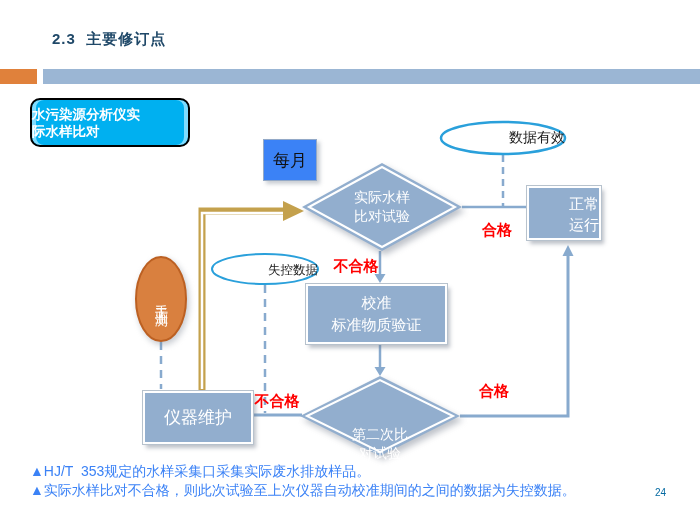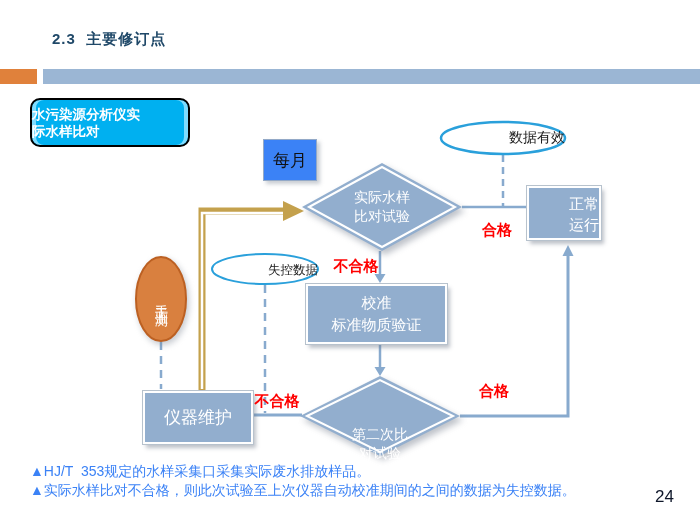--- a/index.html
+++ b/index.html
@@ -42,21 +42,21 @@
             display:flex;align-items:center;justify-content:center;}
 
   .redlabel{color:#FF0000;font-weight:bold;font-size:15px;width:52px;text-align:center;}
   .r-pass1{left:471px;top:221px;}
   .r-fail1{left:330px;top:257px;}
   .r-pass2{left:468px;top:382px;}
   .r-fail2{left:251px;top:392px;}
 
   
   .notes{left:30px;top:462px;width:640px;color:#3b82f6;font-size:14px;line-height:19px;}
-  .pagenum{left:655px;top:487px;color:#0f172a;font-size:17px;}
+  .pagenum{left:655px;top:487px;color:#0369a1;font-size:10px;}
 
   svg{display:block;}
 </style>
 </head>
 <body>
 
 <div class="slide">
 
   <div class="abs title pre">2.3  主要修订点</div>
   <div class="abs accent-orange"></div>

